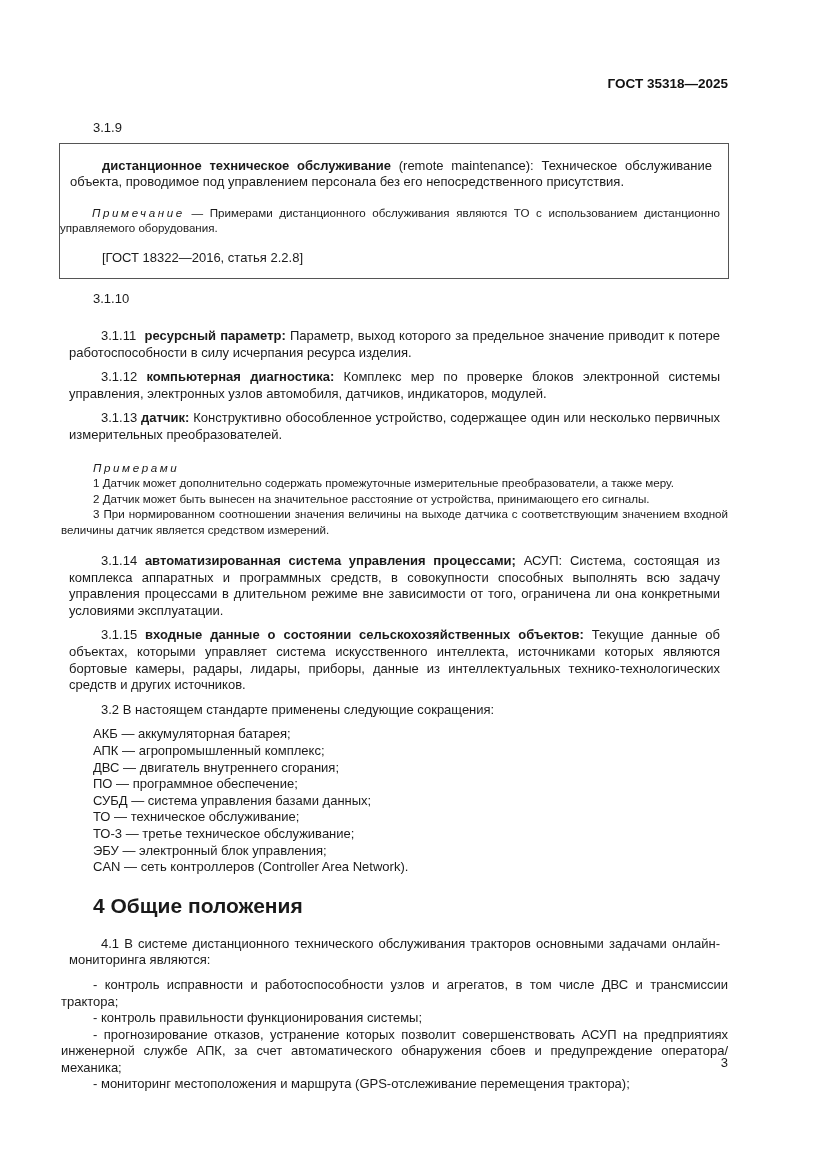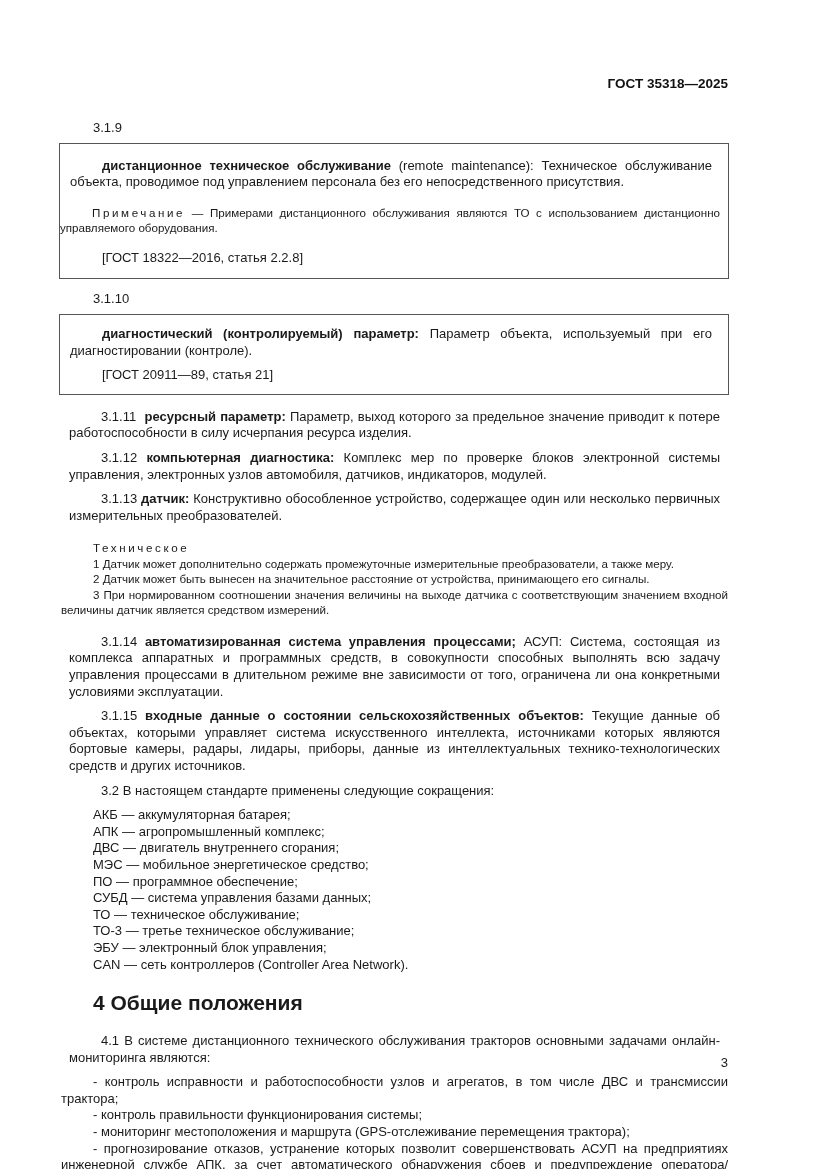--- a/index.html
+++ b/index.html
@@ -6,21 +6,21 @@
     body { width: 827px; height: 1169px; position: relative; overflow: hidden;
       font-family: "Liberation Sans", sans-serif; color: #1a1a1a; }
     .page { position: absolute; left: 0; top: 0; width: 827px; height: 999px; }
     .header-code { position: absolute; top: 76px; right: 99px; font-weight: bold; font-size: 13.5px; color: #111; }
     .content { position: absolute; left: 61px; top: 116px; width: 667px; font-size: 13px; line-height: 16.6px; }
     .p { text-align: justify; text-indent: 32px; margin: 8px; }
     .num { margin: 4px 0 0 32px; }
     .box { border: 1.5px solid #555; padding: 6px 8px 4px 0px; margin: 0 -1px 0 -2px; }
     .box .p { padding-left: 2px; }
     .note { font-size: 11.6px; line-height: 15.5px; text-align: justify; text-indent: 32px; margin: 0; }
-    .note-label { letter-spacing: 2.6px; }
+    .note-label { letter-spacing: 2.6px; font-style: italic; }
     .gap6 { height: 6px; }
     .gap8 { height: 8px; }
     .gap12 { height: 12px; }
     .abbr { margin: 0 0 0 32px; }
     h2 { font-size: 21px; font-weight: bold; margin: 0 0 0 32px; line-height: 20px; }
     .list-item { text-align: justify; text-indent: 32px; margin: 0; }
     .page-number { position: absolute; top: 1055px; right: 99px; font-size: 13px; }
     b { font-weight: bold; }
   </style>
 </head>
@@ -37,55 +37,50 @@
       <p class="p"><b>дистанционное техническое обслуживание</b><span> (remote maintenance): Техническое обслуживание объекта, проводимое под управлением персонала без его непосредственного присутствия.</span></p>
       <div class="gap6"></div>
       <p class="note"><span class="note-label">Примечание</span><span> — Примерами дистанционного обслуживания являются ТО с использованием дистанционно управляемого оборудования.</span></p>
       <div class="gap6"></div>
       <p class="p">[ГОСТ 18322—2016, статья 2.2.8]</p>
     </div>
     <div class="gap8"></div>
 
     <p class="num">3.1.10</p>
     <div class="gap6"></div>
-    <div class="box" style="padding-top:3px;padding-bottom:2px;">
-      <p class="p"><b>диагностический (контролируемый) параметр:</b><span> Параметр объекта, используемый при его диагностировании (контроле).</span></p>
-      <p class="p">[ГОСТ 20911—89, статья 21]</p>
-    </div>
     <div class="gap6"></div>
 
     <p class="p"><span>3.1.11</span>&nbsp; <b>ресурсный параметр:</b><span> Параметр, выход которого за предельное значение приводит к потере работоспособности в силу исчерпания ресурса изделия.</span></p>
     <p class="p"><span>3.1.12</span> <b>компьютерная диагностика:</b><span> Комплекс мер по проверке блоков электронной системы управления, электронных узлов автомобиля, датчиков, индикаторов, модулей.</span></p>
     <p class="p"><span>3.1.13</span> <b>датчик:</b><span> Конструктивно обособленное устройство, содержащее один или несколько первичных измерительных преобразователей.</span></p>
     <div class="gap8"></div>
-    <p class="note"><span class="note-label">Техническое</span></p>
+    <p class="note"><span class="note-label">Примерами</span></p>
     <p class="note">1 Датчик может дополнительно содержать промежуточные измерительные преобразователи, а также меру.</p>
     <p class="note">2 Датчик может быть вынесен на значительное расстояние от устройства, принимающего его сигналы.</p>
     <p class="note">3 При нормированном соотношении значения величины на выходе датчика с соответствующим значением входной величины датчик является средством измерений.</p>
     <div class="gap8"></div>
 
     <p class="p"><span>3.1.14</span> <b>автоматизированная система управления процессами;</b><span> АСУП: Система, состоящая из комплекса аппаратных и программных средств, в совокупности способных выполнять всю задачу управления процессами в длительном режиме вне зависимости от того, ограничена ли она конкретными условиями эксплуатации.</span></p>
     <p class="p"><span>3.1.15</span> <b>входные данные о состоянии сельскохозяйственных объектов:</b><span> Текущие данные об объектах, которыми управляет система искусственного интеллекта, источниками которых являются бортовые камеры, радары, лидары, приборы, данные из интеллектуальных технико-технологических средств и других источников.</span></p>
 
     <p class="p">3.2 В настоящем стандарте применены следующие сокращения:</p>
     <p class="abbr">АКБ — аккумуляторная батарея;</p>
     <p class="abbr">АПК — агропромышленный комплекс;</p>
     <p class="abbr">ДВС — двигатель внутреннего сгорания;</p>
-    <p class="abbr">МЭС — мобильное энергетическое средство;</p>
     <p class="abbr">ПО — программное обеспечение;</p>
     <p class="abbr">СУБД — система управления базами данных;</p>
     <p class="abbr">ТО — техническое обслуживание;</p>
     <p class="abbr">ТО-3 — третье техническое обслуживание;</p>
     <p class="abbr">ЭБУ — электронный блок управления;</p>
     <p class="abbr">CAN — сеть контроллеров (Controller Area Network).</p>
 
     <div style="height:20px"></div>
     <h2>4 Общие положения</h2>
     <div class="gap12"></div>
     <p class="p">4.1 В системе дистанционного технического обслуживания тракторов основными задачами онлайн-мониторинга являются:</p>
     <p class="list-item">- контроль исправности и работоспособности узлов и агрегатов, в том числе ДВС и трансмиссии трактора;</p>
     <p class="list-item">- контроль правильности функционирования системы;</p>
+    <p class="list-item">- прогнозирование отказов, устранение которых позволит совершенствовать АСУП на предприятиях инженерной службе АПК, за счет автоматического обнаружения сбоев и предупреждение оператора/механика;</p>
     <p class="list-item">- мониторинг местоположения и маршрута (GPS-отслеживание перемещения трактора);</p>
-    <p class="list-item">- прогнозирование отказов, устранение которых позволит совершенствовать АСУП на предприятиях инженерной службе АПК, за счет автоматического обнаружения сбоев и предупреждение оператора/механика;</p>
   </div>
 
   <div class="page-number">3</div>
 </div>
 
 </body></html>

